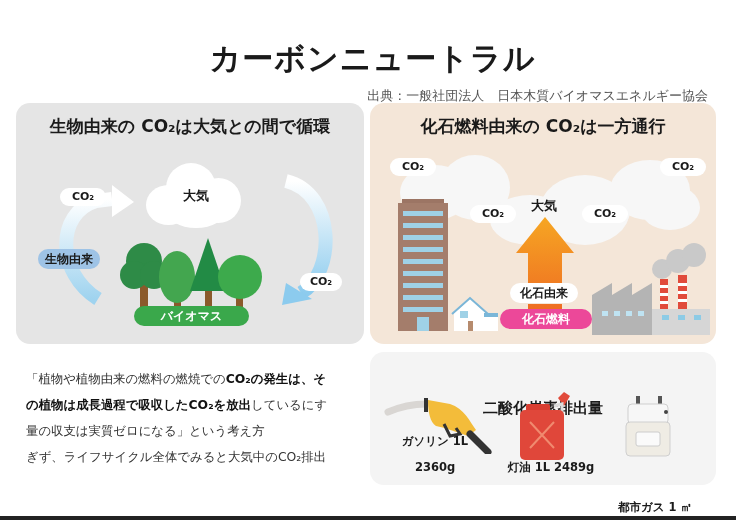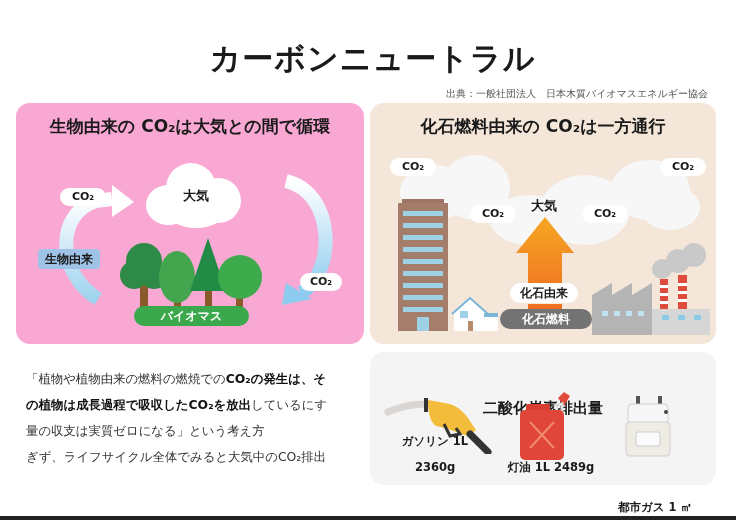--- a/index.html
+++ b/index.html
@@ -1,22 +1,22 @@
 <!DOCTYPE html>
 <html><head>
 <meta charset="utf-8">
 <style>
   * { box-sizing: border-box; margin: 0; padding: 0; }
   html, body { width: 736px; height: 520px; background: #ffffff; overflow: hidden; }
   body { position: relative; font-family: "DejaVu Sans", "Liberation Sans", sans-serif; color: #1a1a1a; }
   .abs { position: absolute; }
   .title { left: 0; width: 736px; top: 38px; text-align: center; font-size: 31px; font-weight: bold; letter-spacing: 1px; padding-left: 9px; }
-  .source { right: 28px; top: 87px; font-size: 10px; color: #555; }
+  .source { right: 28px; top: 87px; font-size: 13px; color: #555; }
   .panel { border-radius: 14px; }
-  .panel-left { left: 16px; top: 103px; width: 348px; height: 241px; background: #f9a8d4; }
+  .panel-left { left: 16px; top: 103px; width: 348px; height: 241px; background: #e5e5e5; }
   .panel-right { left: 370px; top: 103px; width: 346px; height: 241px; background: #f4e6d8; }
   .panel-bottom { left: 370px; top: 352px; width: 346px; height: 133px; background: #f4f4f4; }
   .panel-title { font-size: 17px; font-weight: bold; text-align: center; width: 100%; top: 12px; }
   .pill { background: #fff; border-radius: 10px; font-size: 11px; font-weight: bold; text-align: center; line-height: 18px; height: 18px; }
   .cloud { background: #fff; border-radius: 50%; }
   .desc { left: 26px; top: 366px; width: 335px; font-size: 12.4px; line-height: 26px; color: #333; }
   .desc b { color: #111; }
   .item-label { font-size: 11.5px; font-weight: bold; text-align: center; }
   .bottom-line { left: 0; top: 516px; width: 736px; height: 4px; background: #222; }
 </style>
@@ -51,21 +51,21 @@
   <div class="abs" style="left:130px;top:60px;width:100px;height:65px;">
     <div class="abs cloud" style="left:0;top:22px;width:45px;height:40px;"></div>
     <div class="abs cloud" style="left:20px;top:0;width:50px;height:50px;"></div>
     <div class="abs cloud" style="left:50px;top:15px;width:45px;height:45px;"></div>
     <div class="abs cloud" style="left:20px;top:30px;width:60px;height:35px;"></div>
     <div class="abs" style="left:0;top:24px;width:100px;text-align:center;font-size:13px;font-weight:bold;">大気</div>
   </div>
 
   <div class="abs pill" style="left:44px;top:85px;width:46px;">CO₂</div>
   <div class="abs pill" style="left:284px;top:170px;width:42px;">CO₂</div>
-  <div class="abs" style="left:22px;top:146px;width:62px;height:20px;background:#9ec3e6;border-radius:4px;font-size:12px;font-weight:bold;text-align:center;line-height:20px;">生物由来</div>
+  <div class="abs" style="left:22px;top:146px;width:62px;height:20px;background:#9ec3e6;border-radius:10px;font-size:12px;font-weight:bold;text-align:center;line-height:20px;">生物由来</div>
 
   <svg class="abs" style="left:104px;top:130px" width="160" height="85">
     <rect x="20" y="40" width="8" height="38" fill="#8b5a2b"></rect>
     <circle cx="24" cy="28" r="18" fill="#2e8b47"></circle>
     <circle cx="14" cy="42" r="14" fill="#2e8b47"></circle>
     <circle cx="34" cy="42" r="14" fill="#2e8b47"></circle>
     <rect x="54" y="50" width="7" height="28" fill="#8b5a2b"></rect>
     <ellipse cx="57" cy="44" rx="18" ry="26" fill="#43a64f"></ellipse>
     <rect x="85" y="48" width="7" height="30" fill="#8b5a2b"></rect>
     <polygon points="88,5 70,58 106,58" fill="#228b45"></polygon>
@@ -98,21 +98,21 @@
         <stop offset="0" stop-color="#f6a623"></stop>
         <stop offset="1" stop-color="#ee6a22"></stop>
       </linearGradient>
     </defs>
     <polygon points="35,2 64,38 52,38 52,100 18,100 18,38 6,38" fill="url(#ga)"></polygon>
     <rect x="18" y="78" width="34" height="3" fill="#f4e6d8"></rect>
     <rect x="18" y="86" width="34" height="3" fill="#f4e6d8"></rect>
     <rect x="18" y="94" width="34" height="3" fill="#f4e6d8"></rect>
   </svg>
   <div class="abs pill" style="left:140px;top:164px;width:68px;height:20px;line-height:20px;font-size:12px;margin-top:16px;">化石由来</div>
-  <div class="abs" style="left:130px;top:206px;width:92px;height:20px;background:#737373;border-radius:10px;color:#fff;font-size:12px;font-weight:bold;text-align:center;line-height:20px;">化石燃料</div>
+  <div class="abs" style="left:130px;top:206px;width:92px;height:20px;background:#ec4899;border-radius:10px;color:#fff;font-size:12px;font-weight:bold;text-align:center;line-height:20px;">化石燃料</div>
 
   <svg class="abs" style="left:28px;top:96px" width="100" height="135">
     <rect x="4" y="0" width="42" height="4" fill="#9c7564"></rect>
     <rect x="0" y="4" width="50" height="128" fill="#a47d6b"></rect>
     <g fill="#9fd1e6">
       <rect x="5" y="12" width="40" height="5"></rect>
         <rect x="5" y="24" width="40" height="5"></rect>
       <rect x="5" y="36" width="40" height="5"></rect>
         <rect x="5" y="48" width="40" height="5"></rect>
       <rect x="5" y="60" width="40" height="5"></rect>

